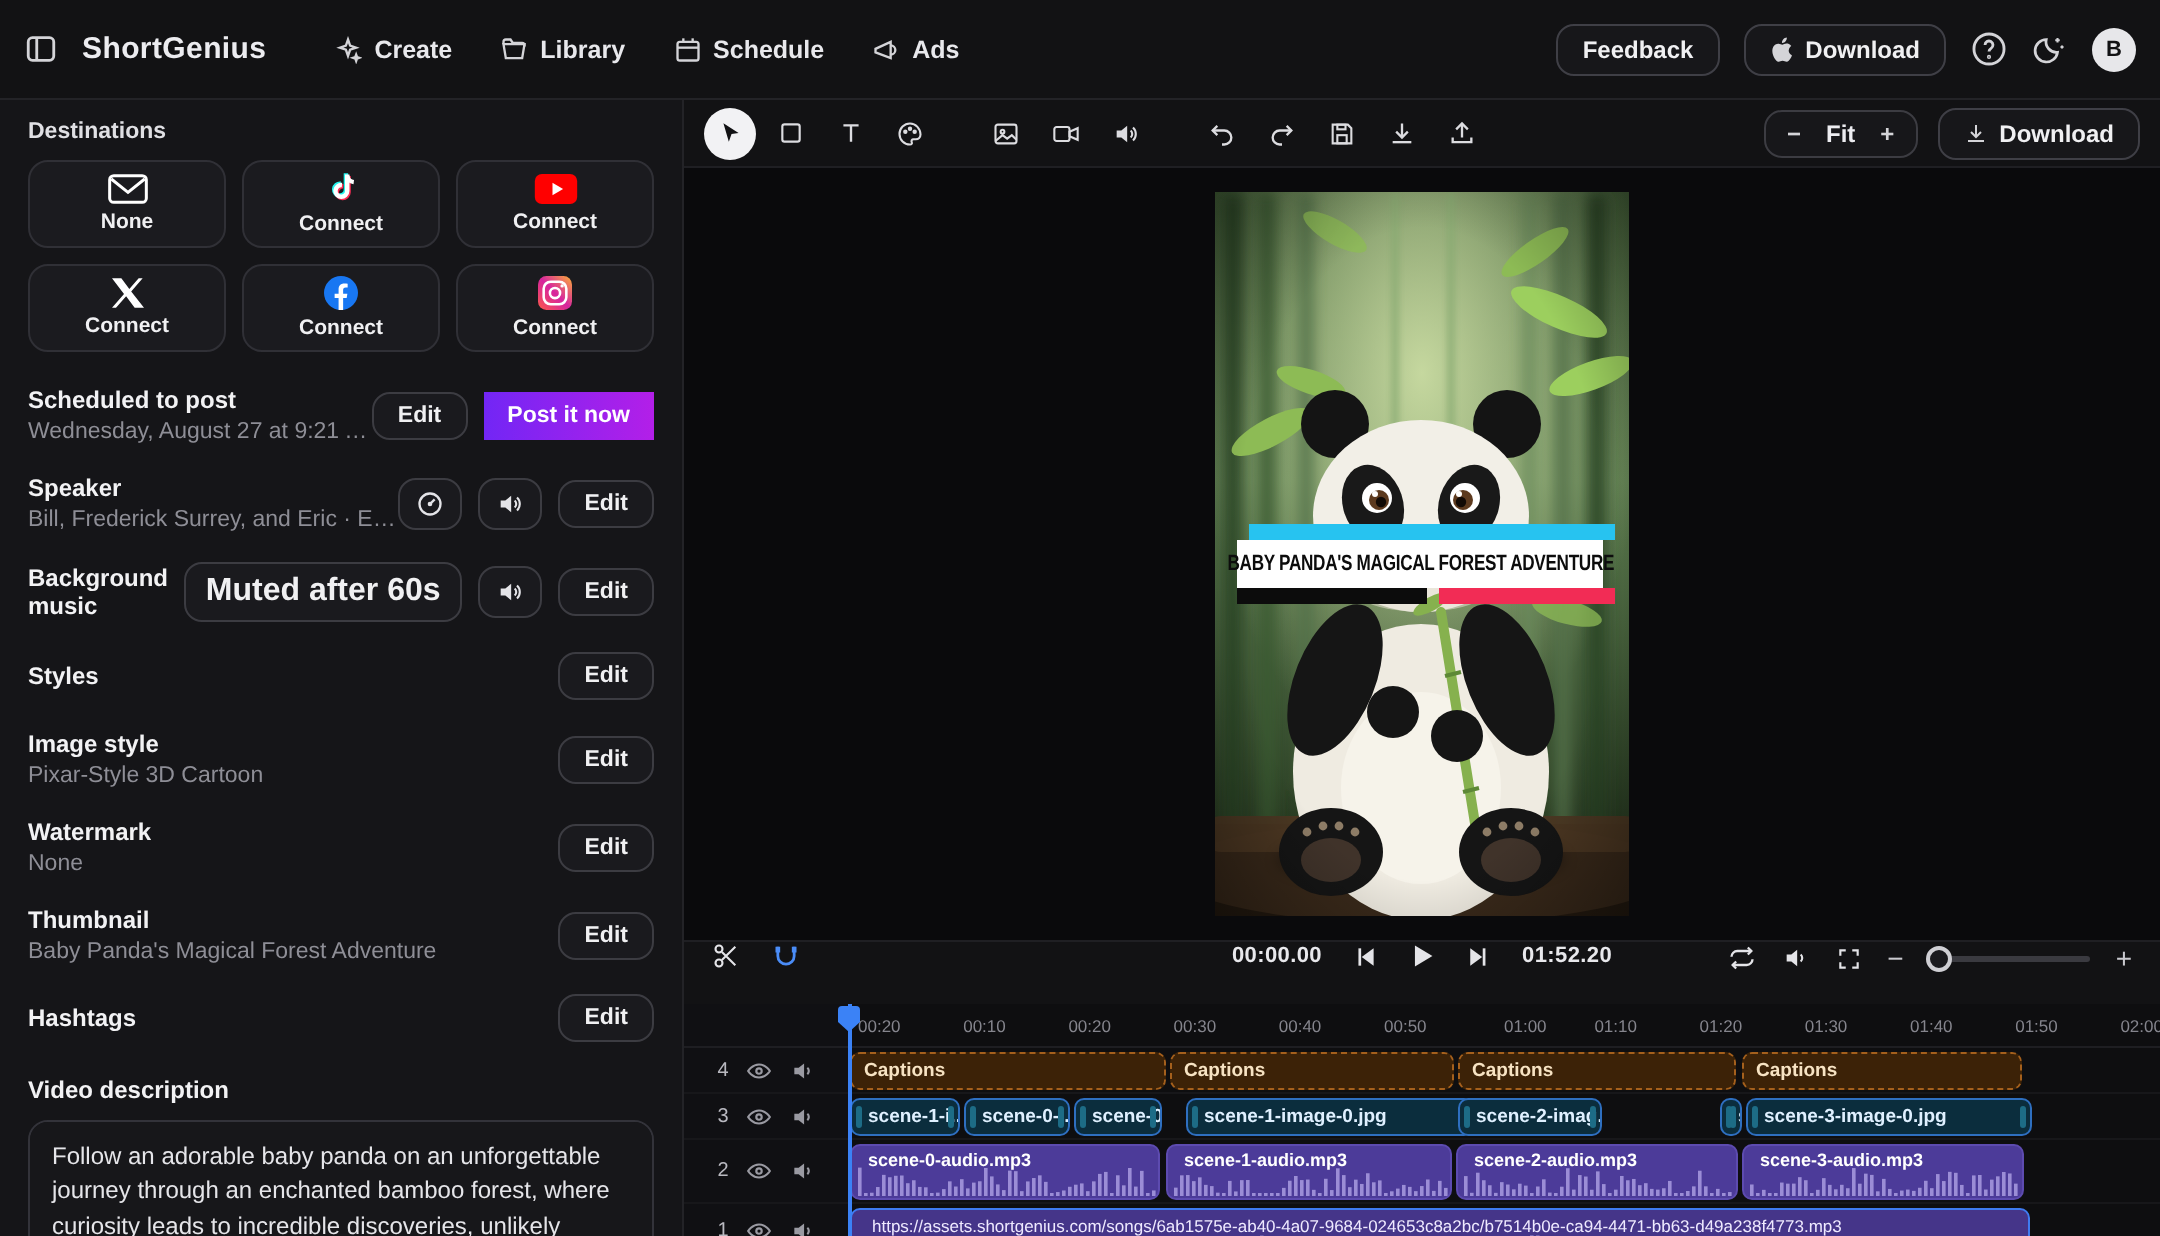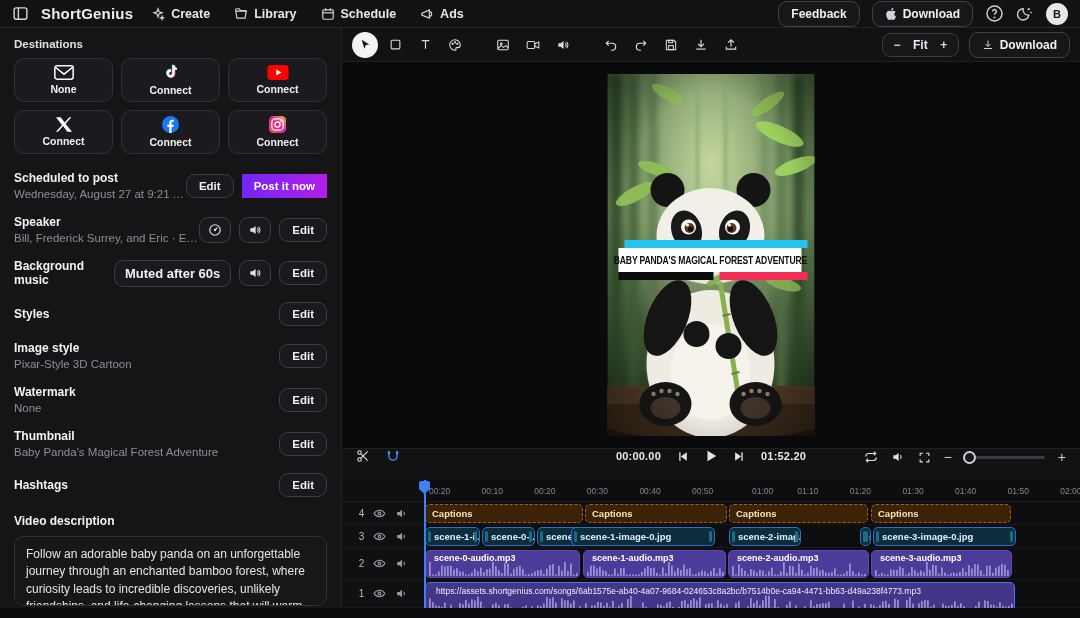--- a/index.html
+++ b/index.html
@@ -1,19 +1,19 @@
 <!DOCTYPE html>
 <html><head>
 <meta charset="utf-8">
 <style>
 *{margin:0;padding:0;box-sizing:border-box;font-family:"Liberation Sans","DejaVu Sans",sans-serif}
 html,body{width:1080px;height:618px;overflow:hidden;background:#0b0b0d;color:#ececf0}
 svg{display:block}
 
-.navbar{height:28px;background:#121214;border-bottom:1px solid #232327;display:flex;padding:0 12px;gap:4px}
+.navbar{height:50px;background:#121214;border-bottom:1px solid #232327;display:flex;padding:0 12px;gap:20px}
 .brand-wrap{display:flex;align-items:center;gap:12px}
 .brand{font-size:15px;font-weight:800;letter-spacing:.2px}
 .nav-items{display:flex;gap:24px;margin-left:14px}
 .nav-item{display:flex;gap:6px;align-items:center;font-size:12.5px;font-weight:600;color:#e8e8ec;cursor:pointer}
 .nav-right{margin-left:auto;display:flex;align-items:center;gap:12px}
 .pill{display:flex;align-items:center;gap:6px;border:1px solid #3f3f46;border-radius:9px;background:#17171a;padding:5px 12px;font-size:12px;font-weight:600;color:#f0f0f2;cursor:pointer}
 .avatar{width:22px;height:22px;border-radius:50%;background:#e7e7ea;color:#121214;font-size:11px;font-weight:800;display:flex;align-items:center;justify-content:center}
 .icon-plain{display:flex;align-items:center;justify-content:center;color:#d4d4d8}
 
 .content{display:flex;height:580px}
@@ -25,21 +25,21 @@
 .dest-card{height:44px;background:#1b1b1f;border:1px solid #303036;border-radius:10px;display:flex;flex-direction:column;align-items:center;justify-content:center;gap:3px;cursor:pointer}
 .dest-label{font-size:10.5px;font-weight:600;color:#f0f0f2}
 .srow{display:flex;justify-content:space-between;align-items:center;margin-top:15px}
 .srow .txt{min-width:0}
 .s-title{font-size:12px;font-weight:700;color:#f2f2f4}
 .s-sub{font-size:11.5px;color:#8e8e96;margin-top:3px;white-space:nowrap;overflow:hidden;text-overflow:ellipsis}
 .btn-row{display:flex;gap:8px;align-items:center;flex-shrink:0}
 .edit-btn{border:1px solid #3c3c42;background:#1a1a1e;border-radius:9px;color:#f0f0f2;font-size:11.5px;font-weight:600;padding:5px 12px;cursor:pointer}
 .icon-btn{width:32px;height:26px;border:1px solid #3c3c42;background:#1a1a1e;border-radius:9px;display:flex;align-items:center;justify-content:center;color:#e4e4e8;cursor:pointer}
 .post-btn{border:none;border-radius:0;background:linear-gradient(90deg,#7226f5,#b31fe8);color:#fff;font-size:11.5px;font-weight:700;padding:6px 12px;cursor:pointer}
-.muted-pill{border:1px solid #3c3c42;background:#1a1a1e;border-radius:9px;color:#f0f0f2;font-size:13px;font-weight:600;padding:5px 10px;white-space:nowrap;cursor:pointer}
+.muted-pill{border:1px solid #3c3c42;background:#1a1a1e;border-radius:9px;color:#f0f0f2;font-size:16px;font-weight:600;padding:5px 10px;white-space:nowrap;cursor:pointer}
 .desc-label{font-size:12px;font-weight:700;color:#f2f2f4;margin-top:17px}
 .side-textarea{width:100%;margin-top:8px;background:#17171a;border:1px solid #33333a;border-radius:10px;color:#e5e5e9;font-size:12px;line-height:1.45;padding:9px 11px;resize:none;outline:none}
 
 .toolbar{height:34px;display:flex;align-items:center;padding:0 10px;border-bottom:1px solid #1f1f23;background:#121214;gap:4px}
 .tool{width:26px;height:26px;display:flex;align-items:center;justify-content:center;color:#dcdce0;border-radius:8px;cursor:pointer}
 .tool.active{background:#f2f2f4;color:#121214;border-radius:50%}
 .tool-gap{width:14px}
 .toolbar-right{margin-left:auto;display:flex;align-items:center;gap:10px}
 .zoom-group{display:flex;align-items:center;border:1px solid #3c3c42;background:#17171a;border-radius:9px;padding:4px 8px;gap:10px;font-size:12px;font-weight:600}
 .zoom-group .zbtn{cursor:pointer;color:#d4d4d8;width:12px;text-align:center}
@@ -712,21 +712,21 @@
             <div class="lane" style="height: 23px;">
               <div class="clip image" style="left: 0px; width: 55px;">
                 <span class="clip-label">scene-1-i...</span>
               </div>
               <div class="clip image" style="left: 57px; width: 53px;">
                 <span class="clip-label">scene-0-...</span>
               </div>
               <div class="clip image" style="left: 112px; width: 44px;">
                 <span class="clip-label">scene-0...</span>
               </div>
-              <div class="clip image" style="left: 146px; width: 144px;">
+              <div class="clip image" style="left: 168px; width: 144px;">
                 <span class="clip-label">scene-1-image-0.jpg</span>
               </div>
               <div class="clip image" style="left: 304px; width: 72px;">
                 <span class="clip-label">scene-2-imag...</span>
               </div>
               <div class="clip image" style="left: 435px; width: 11px;">
                 <span class="clip-label">s</span>
               </div>
               <div class="clip image" style="left: 448px; width: 143px; padding-left: 31px;">
                 <span class="clip-label">scene-3-image-0.jpg</span>

